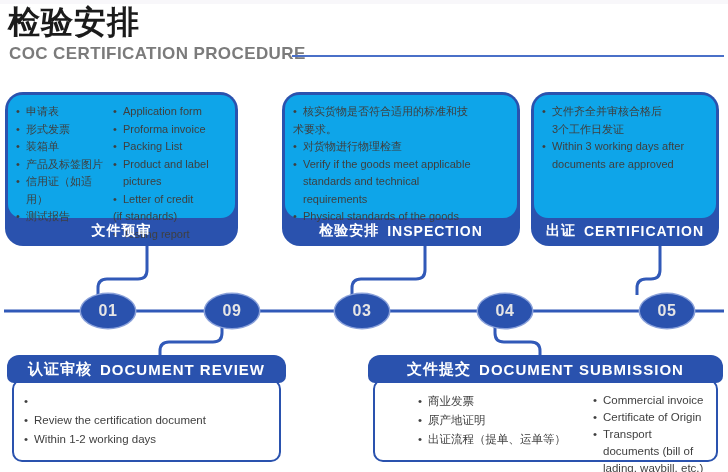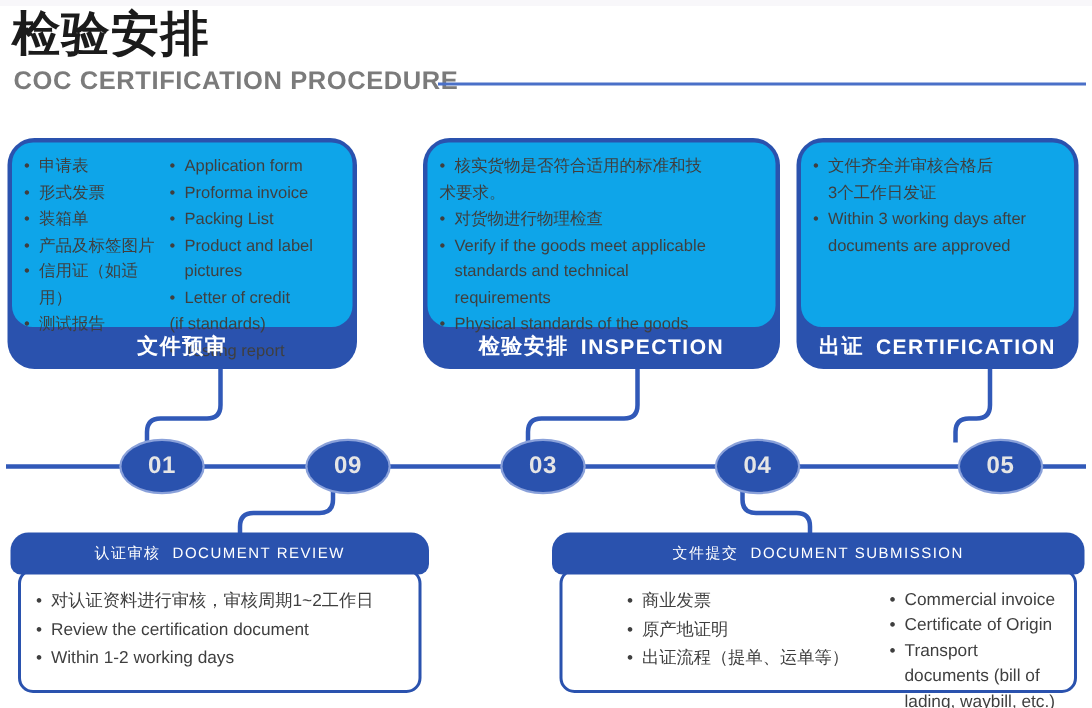--- a/index.html
+++ b/index.html
@@ -24,22 +24,22 @@
   #tbox-0 { left:5px;  width:233px; }
   #tbox-1 { left:282px; width:238px; }
   #tbox-2 { left:531px; width:188px; }
   #tbox-0 .col-cn { flex:0 0 97px; }
   #tbox-0 .col-en { flex:1; }
 
   
   .bbox { position:absolute; top:355px; height:107px; }
   .bbox .head { position:relative; z-index:2; height:28px; background:#2a52ae;
                 border-radius:12px 12px 7px 7px; display:flex; align-items:center;
-                justify-content:center; gap:8px; color:#ffffff; font-weight:normal;
-                font-size:10px; letter-spacing:1px; }
+                justify-content:center; gap:8px; color:#ffffff; font-weight:bold;
+                font-size:15px; letter-spacing:1px; }
   .bbox .body { position:relative; z-index:1; margin:-4px 5px 0 5px; height:83px;
                 background:#ffffff; border:2px solid #2a52ae; border-radius:10px;
                 padding:11px 8px 0 10px; }
   #bbox-0 { left:7px;  width:279px; }
   #bbox-1 { left:368px; width:355px; }
   #bbox-1 .body { display:flex;padding-left:43px; }
   #bbox-1 .col-cn { flex:0 0 175px; }
   #bbox-1 .col-en { flex:1; }
 
   
@@ -210,21 +210,20 @@
   <div class="node" id="node-4">05</div>
 
   <div class="bbox" id="bbox-0">
     <div class="head">
       <span>认证审核</span>
       <span>DOCUMENT REVIEW</span>
     </div>
     <div class="body">
       <div class="ln b">
           <span class="dot"></span>
-          <span>对认证资料进行审核，审核周期1~2工作日</span>
         </div>
       <div class="ln b">
           <span class="dot"></span>
           <span>Review the certification document</span>
         </div>
       <div class="ln b">
           <span class="dot"></span>
           <span>Within 1-2 working days</span>
         </div>
     </div>

